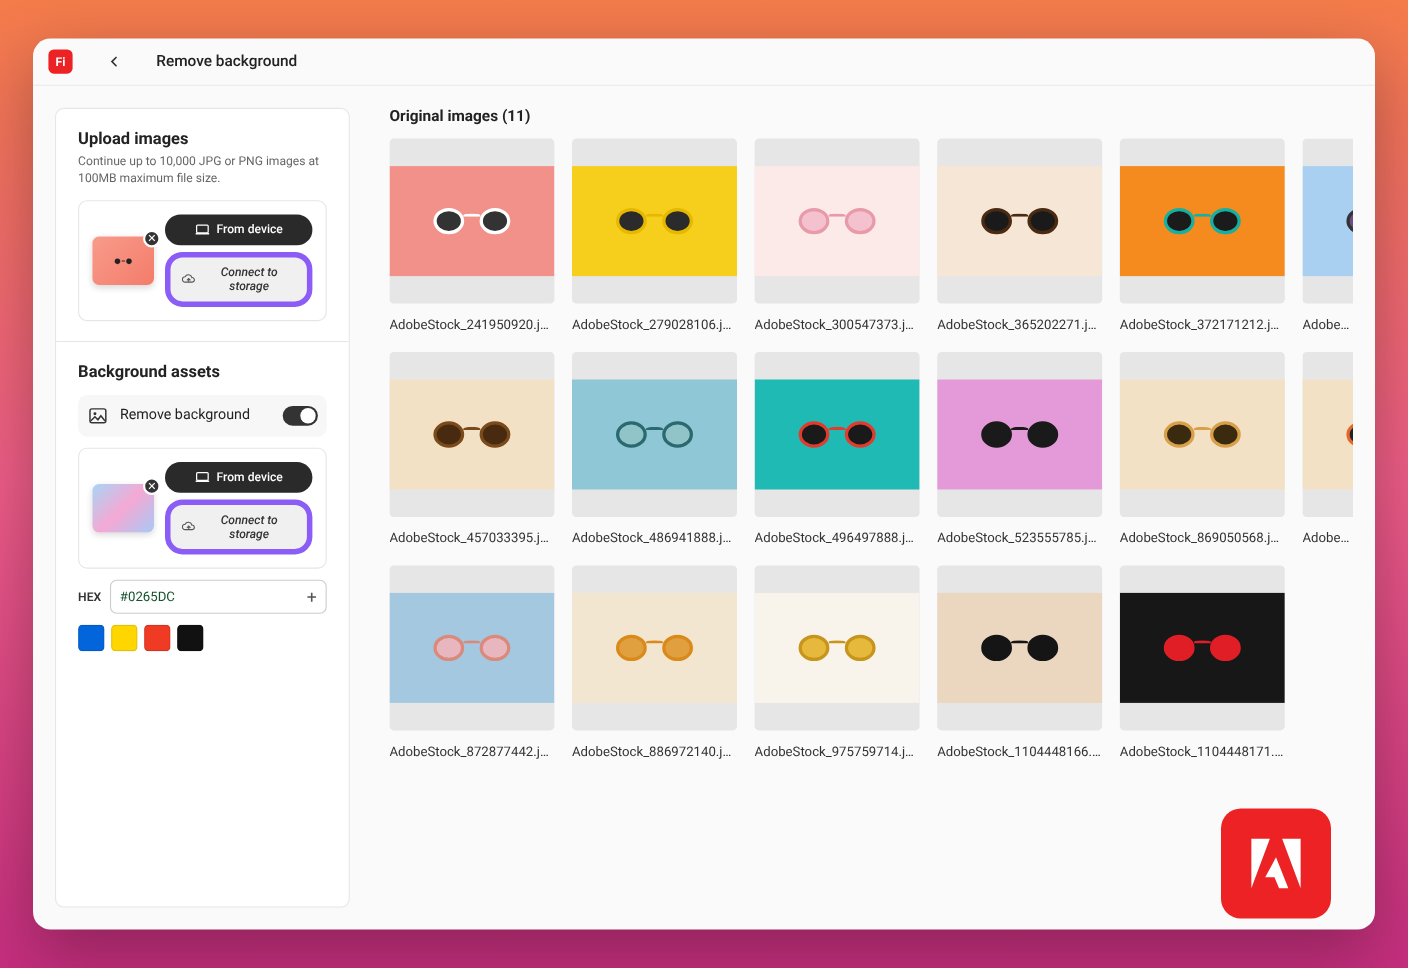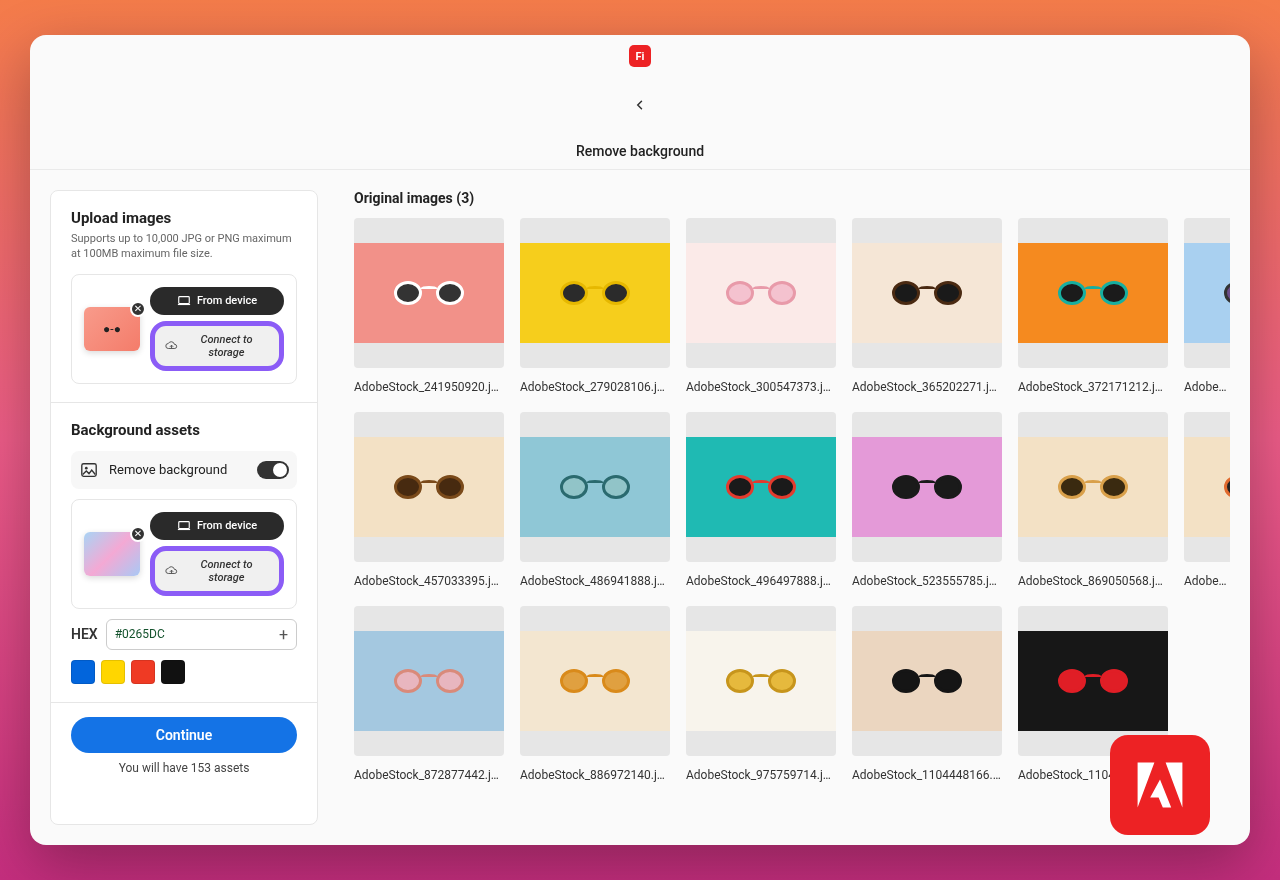--- a/index.html
+++ b/index.html
@@ -1,23 +1,23 @@
 <!DOCTYPE html>
 <html><head>
 <meta charset="utf-8">
 <style>
 * { box-sizing: border-box; margin: 0; padding: 0; font-family: -apple-system, BlinkMacSystemFont, "Segoe UI", Roboto, sans-serif; }
 body { background: linear-gradient(180deg, #f47c4a 0%, #ed5c88 50%, #c52e7e 100%); width: 1280px; height: 880px; padding: 35px 30px; }
 .app-window { background: #fafafa; border-radius: 16px; width: 100%; height: 100%; display: flex; flex-direction: column; overflow: hidden; box-shadow: 0 20px 60px rgba(0,0,0,0.3); }
-.header { display: flex; align-items: center; padding: 10px 14px; gap: 30px; border-bottom: 1px solid #eaeaea; flex-direction: column; }
+.header { display: flex; align-items: center; padding: 10px 14px; gap: 30px; border-bottom: 1px solid #eaeaea; }
 .logo { width: 22px; height: 22px; background: #ed2224; border-radius: 5px; display: flex; align-items: center; justify-content: center; color: #fff; font-weight: 700; font-size: 11px; }
 .back-icon { width: 16px; height: 16px; display: flex; align-items: center; justify-content: center; cursor: pointer; }
 .header-title { font-size: 14px; font-weight: 500; color: #222; }
 .content { display: flex; flex: 1; overflow: hidden; padding: 20px; gap: 36px; }
-.sidebar { width: 268px; background: #fff; border: 1px solid #e6e6e6; border-radius: 8px; display: flex; flex-direction: column; overflow: hidden; }
+.sidebar { width: 268px; background: #fff; border: 1px solid #e6e6e6; border-radius: 8px; display: flex; flex-direction: column; overflow: hidden; align-items: flex-end; }
 .section { padding: 18px 20px; }
 .section + .section { border-top: 1px solid #e6e6e6; }
 .section-title { font-size: 15px; font-weight: 700; color: #222; margin-bottom: 4px; }
 .section-sub { font-size: 11px; color: #666; line-height: 1.4; margin-bottom: 12px; }
 .upload-card { background: #fff; border: 1px solid #e6e6e6; border-radius: 8px; padding: 12px; display: flex; gap: 10px; align-items: center; }
 .upload-preview { position: relative; width: 56px; height: 44px; border-radius: 6px; background: linear-gradient(135deg, #f89b8b, #f47c6a); display: flex; align-items: center; justify-content: center; box-shadow: 0 2px 6px rgba(0,0,0,0.15); }
 .upload-preview.gradient { background: linear-gradient(135deg, #a9d4f5, #f4a9d4, #a9c9f5); }
 .preview-glyph { font-size: 12px; color: #222; }
 .remove-badge { position: absolute; top: -6px; right: -6px; width: 16px; height: 16px; background: #333; border-radius: 50%; display: flex; align-items: center; justify-content: center; color: #fff; font-size: 10px; cursor: pointer; border: 2px solid #fff; }
 .btn-stack { display: flex; flex-direction: column; gap: 6px; flex: 1; }
@@ -25,21 +25,21 @@
 .btn-dark { background: #2a2a2a; color: #fff; }
 .btn-light { background: #f0f0f0; color: #333; border: 5px solid #8b5cf6; font-style: italic; }
 .btn svg { width: 14px; height: 14px; }
 .option-row { display: flex; align-items: center; gap: 10px; padding: 9px 8px; background: #f7f7f7; border-radius: 8px; margin-bottom: 10px; }
 .option-icon { width: 20px; height: 20px; display: flex; align-items: center; justify-content: center; }
 .option-label { flex: 1; font-size: 13px; color: #222; }
 .toggle { width: 32px; height: 18px; background: #333; border-radius: 9px; position: relative; cursor: pointer; }
 .toggle::after { content: ""; position: absolute; right: 2px; top: 2px; width: 14px; height: 14px; background: #fff; border-radius: 50%; }
 .chevron { cursor: pointer; width: 16px; height: 16px; }
 .hex-row { display: flex; align-items: center; gap: 8px; margin-top: 10px; }
-.hex-label { font-size: 14px; font-weight: 600; color: #333; }
+.hex-label { font-size: 11px; font-weight: 600; color: #333; }
 .hex-input-wrap { flex: 1; display: flex; align-items: center; border: 1px solid #ccc; border-radius: 6px; padding: 5px 8px; background: #fff; }
 .hex-input { flex: 1; border: none; outline: none; font-size: 12px; color: #14532d; background: transparent; }
 .plus { font-size: 16px; color: #555; cursor: pointer; margin-left: 4px; }
 .swatches { display: flex; gap: 6px; margin-top: 10px; }
 .swatch { width: 24px; height: 24px; border-radius: 4px; cursor: pointer; border: 1px solid rgba(0,0,0,0.1); }
 .footer { padding: 14px 20px; border-top: 1px solid #e6e6e6; text-align: center; }
 .continue-btn { background: #1473e6; color: #fff; border: none; border-radius: 18px; padding: 10px; width: 100%; font-size: 14px; font-weight: 600; cursor: pointer; margin-bottom: 8px; }
 .footer-sub { font-size: 12px; color: #444; }
 .gallery { flex: 1; overflow: hidden; }
 .gallery-title { font-size: 14px; font-weight: 700; color: #222; margin-bottom: 12px; }
@@ -68,21 +68,21 @@
         </svg>
     </div>
     <div class="header-title">Remove background</div>
   </div>
 
   <div class="content">
     <div class="sidebar">
 
       <div class="section">
         <div class="section-title">Upload images</div>
-        <div class="section-sub">Supports up to 10,000 JPG or PNG maximum at 100MB maximum file size.</div>
+        <div class="section-sub">Continue up to 10,000 JPG or PNG images at 100MB maximum file size.</div>
         <div class="upload-card">
           <div class="upload-preview">
             <span class="preview-glyph">●-●</span>
             <div class="remove-badge">✕</div>
           </div>
           <div class="btn-stack">
             <button class="btn btn-dark">
               <svg viewBox="0 0 16 16">
                   <rect x="2" y="3" width="12" height="8" rx="1" stroke="#fff" stroke-width="1.3" fill="none"></rect>
                   <path d="M1 12h14" stroke="#fff" stroke-width="1.3"></path>
@@ -147,28 +147,24 @@
           </div>
         </div>
         <div class="swatches" id="swatches">
             <div class="swatch" style="background: rgb(2, 101, 220);"></div>
             <div class="swatch" style="background: rgb(255, 214, 0);"></div>
             <div class="swatch" style="background: rgb(239, 58, 36);"></div>
             <div class="swatch" style="background: rgb(17, 17, 17);"></div>
           </div>
       </div>
 
-      <div class="footer">
-        <button class="continue-btn">Continue</button>
-        <div class="footer-sub">You will have 153 assets</div>
-      </div>
     </div>
 
     <div class="gallery">
-      <div class="gallery-title">Original images (3)</div>
+      <div class="gallery-title">Original images (11)</div>
       <div class="grid" id="grid">
           <div class="row">
             <div class="card">
               <div class="thumb">
                 <div class="thumb-inner" style="background: rgb(242, 145, 137);">
                   <div class="glasses">
                     <div class="lens" style="border-color: rgb(255, 255, 255); background: rgb(51, 51, 51);"></div>
                     <div class="bridge" style="border-color: rgb(255, 255, 255);"></div>
                     <div class="lens" style="border-color: rgb(255, 255, 255); background: rgb(51, 51, 51);"></div>
                   </div>

